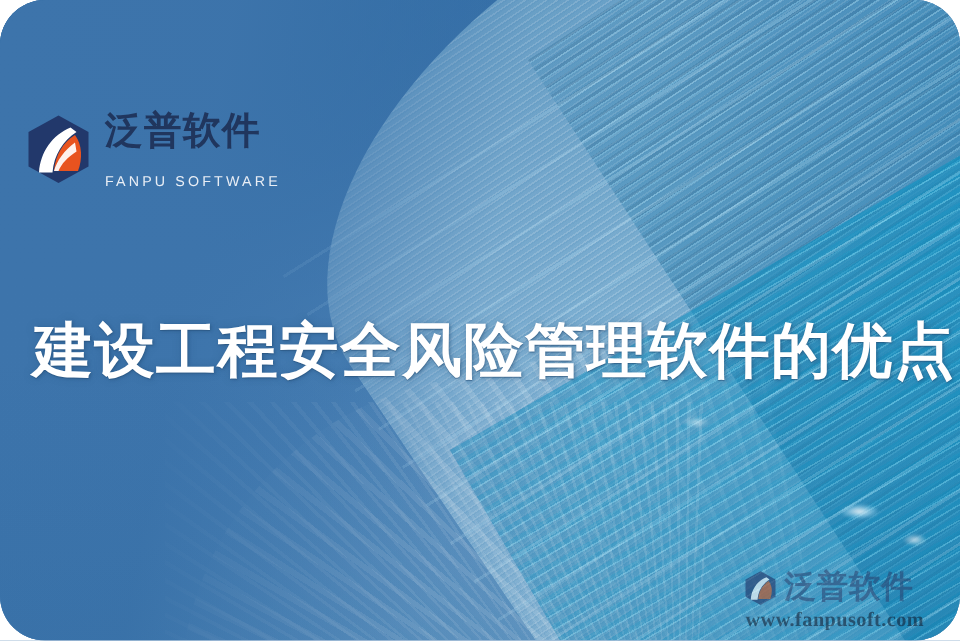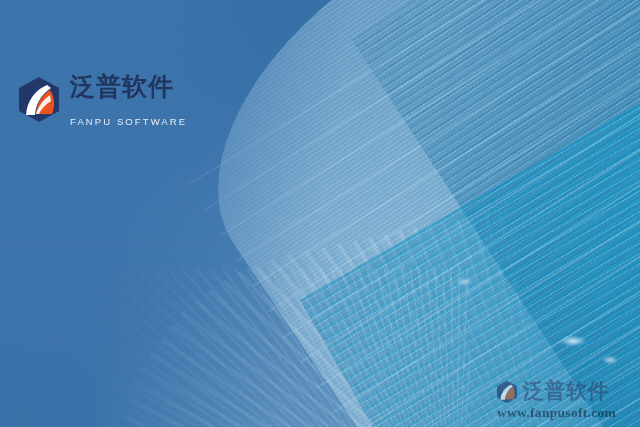--- a/index.html
+++ b/index.html
@@ -10,20 +10,21 @@
   body {
     font-family: "Liberation Sans", sans-serif;
   }
 
   #banner {
     position: relative;
     width: 640px;
     height: 427px;
     overflow: hidden;
     background: #3f76ab;
+    border-radius: 30px;
   }
 
   
   .sky {
     position: absolute;
     inset: 0;
     background: linear-gradient(160deg, #2f6ba5 0%, #3d75ad 28%, #4b82b6 52%, #5d92c0 72%, #6fa2c8 100%);
   }
   .sky-soft {
     position: absolute;
@@ -333,20 +334,21 @@
         <path d="M33 14 C25 19 20 27 19 38 L35 38 C38 30 38 21 33 14 Z" fill="#e8531f"></path>
         <path d="M19 38 C21 31 26 24 33 19 L34 25 C28 29 24 33 22 38 Z" fill="#ffffff" opacity="0.92"></path>
       </svg>
     </span>
     <span class="logo-text">
       <span class="logo-cn">泛普软件</span>
       <span class="logo-en">FANPU SOFTWARE</span>
     </span>
   </div>
 
+  <h1 class="headline">建设工程安全风险管理软件的优点</h1>
 
   <div class="watermark">
     <span class="wm-row">
       <span class="wm-mark">
         <svg viewBox="0 0 44 47" width="22" height="24" aria-hidden="true">
           <path d="M22 1 L42 12 L42 35 L22 46 L2 35 L2 12 Z" fill="#22386b"></path>
           <path d="M30 9 C18 14 10 25 9 39 L18 39 C19 27 25 18 34 12 Z" fill="#ffffff"></path>
           <path d="M33 14 C25 19 20 27 19 38 L35 38 C38 30 38 21 33 14 Z" fill="#c4531f"></path>
         </svg>
       </span>

